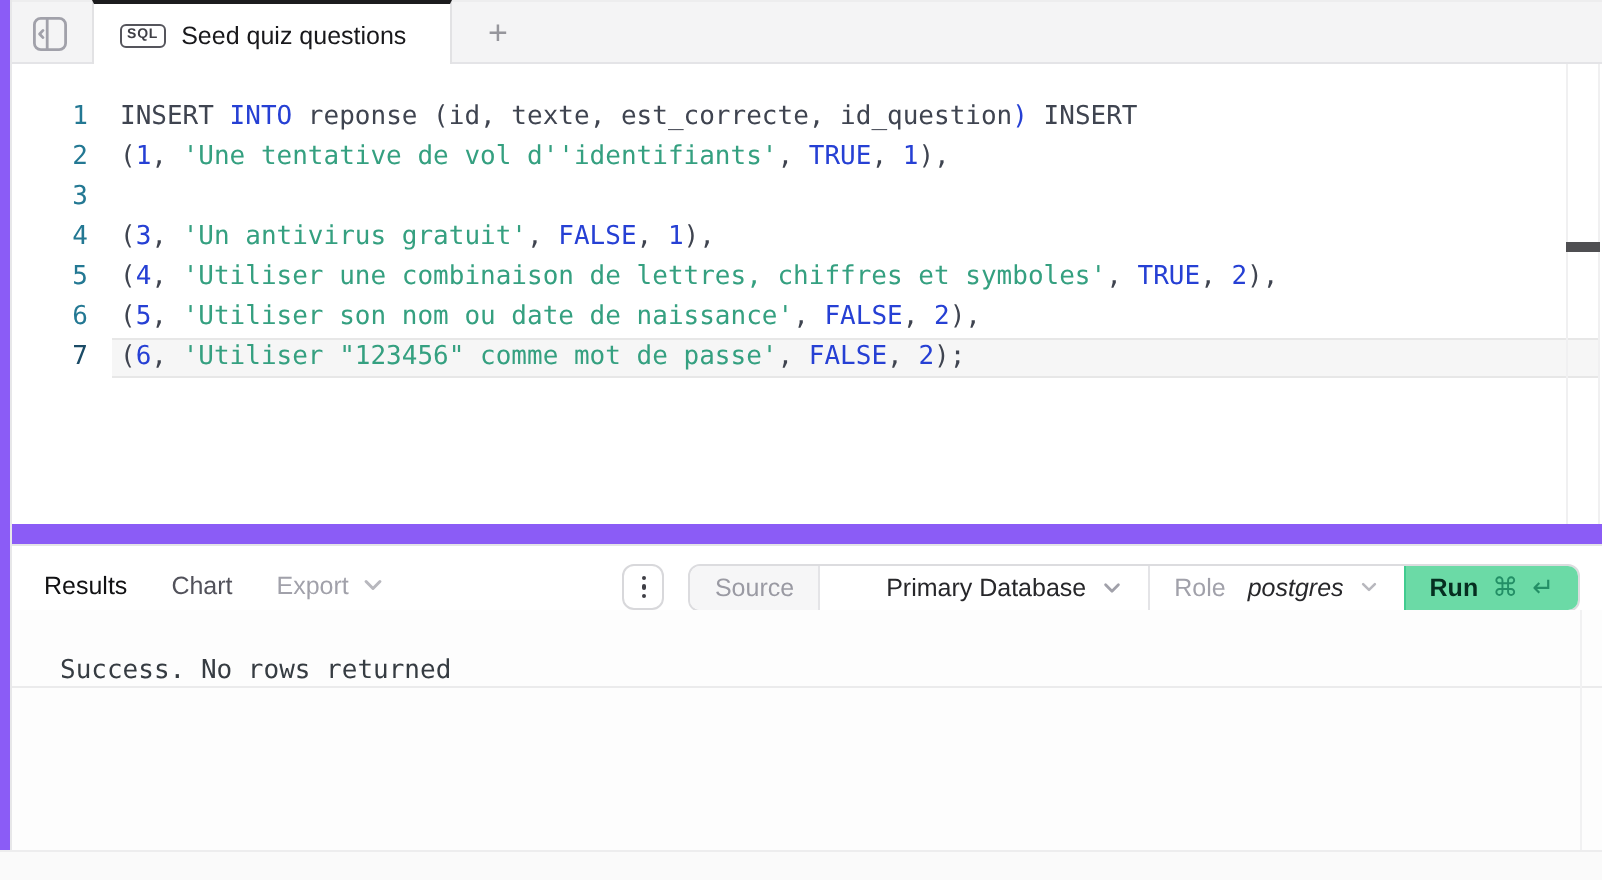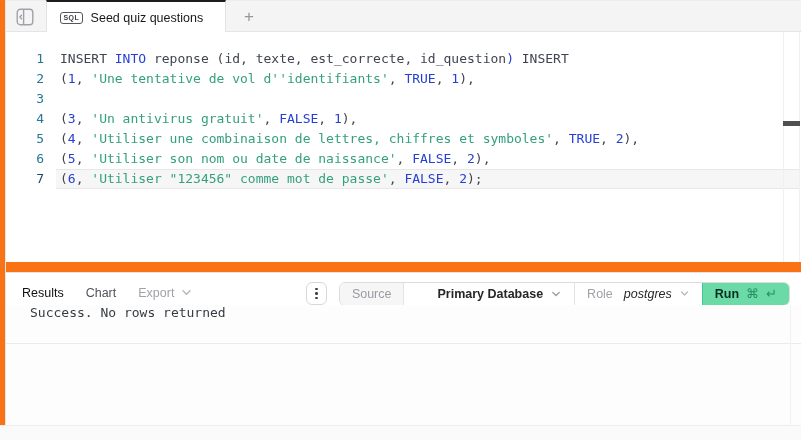--- a/index.html
+++ b/index.html
@@ -1,17 +1,17 @@
 <!DOCTYPE html>
 <html><head>
 <meta charset="utf-8">
 <style>
   * { margin:0; padding:0; box-sizing:border-box; }
   body { background:#fff; font-family:"Liberation Sans", sans-serif; }
-  .app { position:relative; width:801px; height:440px; background:#f97316; overflow:hidden; }
+  .app { position:relative; width:801px; height:440px; background:#8b5cf6; overflow:hidden; }
 
   
   .left-border { position:absolute; left:5px; top:0; width:1px; height:425px; background:#e7e7e9; z-index:6; }
 
   
   .tabbar { position:absolute; left:6px; top:0; width:795px; height:32px; background:#f4f4f5;
             border-top:1px solid #ededee; border-bottom:1px solid #e4e4e7; }
   .collapse-btn { position:absolute; left:10px; top:7px; width:18px; height:18px; display:flex;
                   align-items:center; justify-content:center; color:#a1a1aa; cursor:pointer; }
   .tab-active { position:absolute; left:40px; top:-1px; width:180px; height:33px; background:#ffffff;
@@ -51,31 +51,31 @@
   .rtab.muted { color:#a1a1aa; }
   .toolbar-right { margin-left:auto; display:flex; align-items:center; gap:12px; padding-right:11px; }
   .kebab-btn { width:21px; height:23px; border:1px solid #d8d8db; border-radius:6px; background:#fff;
                display:flex; flex-direction:column; align-items:center; justify-content:center; gap:2.2px; cursor:pointer; }
   .kebab-btn i { width:2.4px; height:2.4px; border-radius:50%; background:#3f3f46; }
   .seg-group { display:flex; align-items:stretch; height:24px; border:1px solid #dcdcdf; border-radius:6px;
                overflow:hidden; font-size:12.5px; background:#fff; }
   .seg { display:flex; align-items:center; padding:0 12px; border-left:1px solid #e4e4e7; gap:7px;text-align:center; }
   .seg:first-child { border-left:none; }
   .seg-source { background:#f6f6f7; color:#9a9aa3; }
-  .seg-db { color:#27272a; font-weight:700;padding-left:33px; }
+  .seg-db { color:#27272a; font-weight:400;padding-left:33px; }
   .seg-role .role-label { color:#a1a1aa; }
   .seg-role .role-value { color:#27272a; font-weight:500; margin-left:4px;font-style:italic; }
   .seg-run { background:#6bdaa6; border-left:1px solid #41cb8f; color:#052e20; font-weight:600; cursor:pointer; }
   .seg-run .glyph { color:#238f66; font-weight:400; font-size:13px; }
   .chev { flex:none; }
 
   
   .results { position:absolute; left:6px; top:305px; width:795px; height:120px; background:#fdfdfd; }
   .results .vline { position:absolute; left:784px; top:0; width:1px; height:120px; background:#f1f1f2; }
-  .result-row { height:39px; border-bottom:1px solid #ebebec; display:flex; align-items:flex-start;
+  .result-row { height:39px; border-bottom:1px solid #ebebec; display:flex; align-items:flex-end;
                 padding-left:24px; font-family:"DejaVu Sans Mono", monospace; font-size:13px; color:#363c42; }
 
   
   .footer { position:absolute; left:0; top:425px; width:801px; height:15px; background:#fafafa;
             border-top:1px solid #ededee; }
 </style>
 </head>
 <body>
 
 <div class="app">

